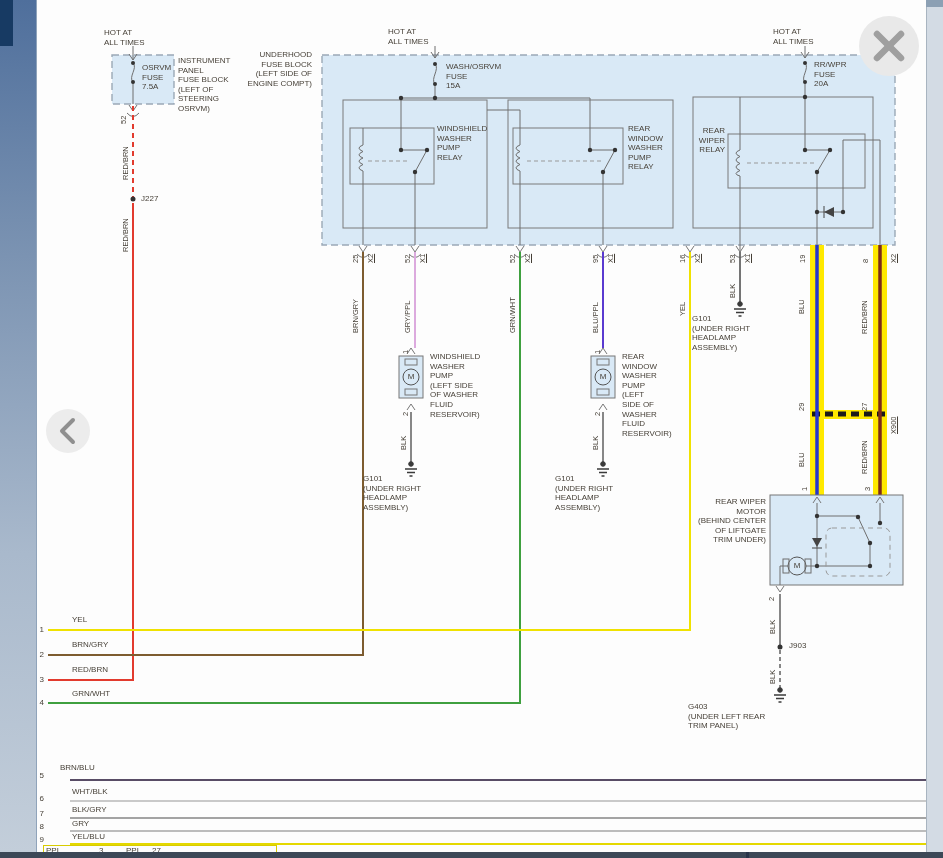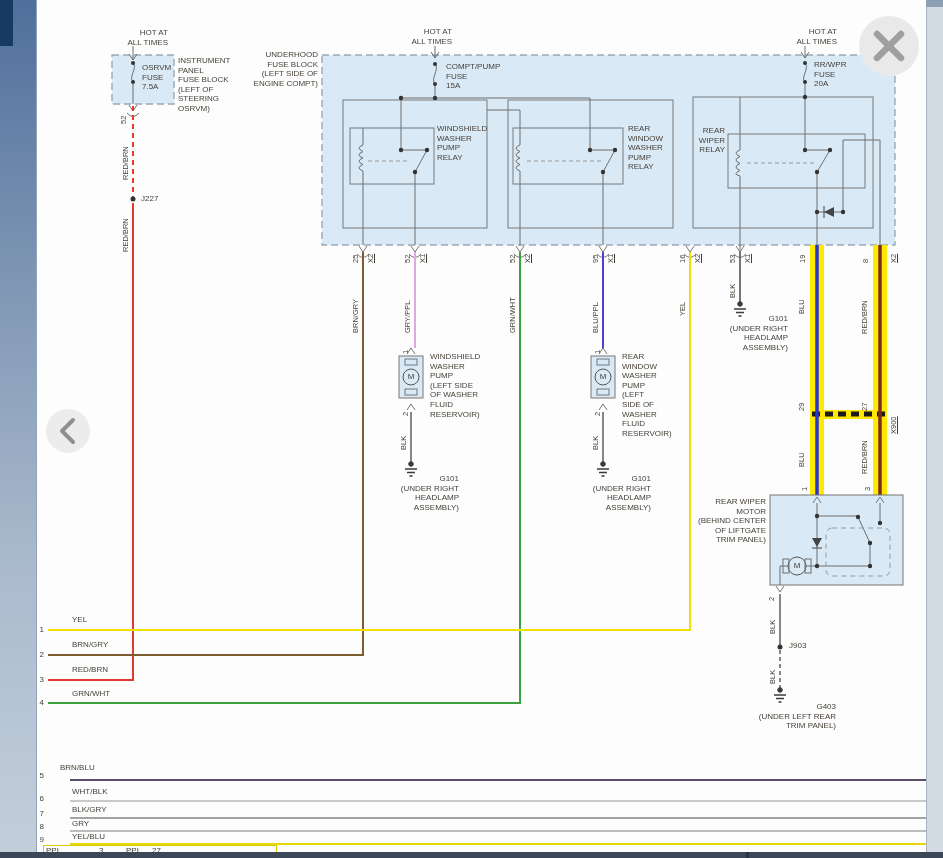--- a/index.html
+++ b/index.html
@@ -1,20 +1,20 @@
 <!DOCTYPE html>
 <html><head>
 <meta charset="utf-8">
 <style>
   html,body{margin:0;padding:0;background:#fff;}
   #stage{position:relative;width:943px;height:858px;overflow:hidden;background:#fdfdfd;
          font-family:"Liberation Sans", sans-serif;}
   .lbl{position:absolute;font-size:8px;line-height:9.6px;color:#453f36;white-space:pre-line;}
   .pin{font-size:7px;}
-  .ctr{text-align:right;}
+  .ctr{text-align:left;}
   .rt{text-align:right;}
   .rot{position:absolute;font-size:7.5px;color:#453f36;white-space:nowrap;
        transform:rotate(-90deg);transform-origin:0 0;}
   .und{text-decoration:underline;}
   svg{position:absolute;left:0;top:0;}
   .leftstrip{position:absolute;left:0;top:0;width:36px;height:852px;
      background:linear-gradient(180deg,#4f6f9c 0%,#7b93b2 30%,#a9b9cc 65%,#c3ceda 100%);
      border-right:1px solid #8fa3ba;}
   .corner{position:absolute;left:0;top:0;width:13px;height:46px;background:#173a63;}
   .rightstrip{position:absolute;left:926px;top:0;width:17px;height:852px;
@@ -227,27 +227,27 @@
 FUSE
 7.5A</div>
 <div class="lbl" style="left:178px;top:56px">INSTRUMENT
 PANEL
 FUSE BLOCK
 (LEFT OF
 STEERING
 OSRVM)</div>
 <div class="rot pin" style="left:119px;top:124px">52</div>
 
-<div class="lbl rt" style="left:234px;top:50px;width:84px">UNDERHOOD
+<div class="lbl rt" style="left:228px;top:50px;width:84px">UNDERHOOD
 FUSE BLOCK
 (LEFT SIDE OF
 ENGINE COMPT)</div>
 <div class="lbl ctr" style="left:388px;top:27px;width:64px">HOT AT
 ALL TIMES</div>
-<div class="lbl" style="left:446px;top:62px">COMPT/PUMP
+<div class="lbl" style="left:446px;top:62px">WASH/OSRVM
 FUSE
 15A</div>
 <div class="lbl ctr" style="left:773px;top:27px;width:64px">HOT AT
 ALL TIMES</div>
 <div class="lbl" style="left:814px;top:60px">RR/WPR
 FUSE
 20A</div>
 
 <div class="lbl" style="left:437px;top:124px">WINDSHIELD
 WASHER
@@ -340,21 +340,21 @@
 
 <div class="lbl ctr" style="left:692px;top:314px;width:96px">G101
 (UNDER RIGHT
 HEADLAMP
 ASSEMBLY)</div>
 
 <div class="lbl rt" style="left:664px;top:497px;width:102px">REAR WIPER
 MOTOR
 (BEHIND CENTER
 OF LIFTGATE
-TRIM PANEL)</div>
+TRIM UNDER)</div>
 <div class="lbl" style="left:791px;top:561px;width:12px;text-align:center">M</div>
 <div class="rot pin" style="left:767px;top:601px">2</div>
 <div class="rot" style="left:768px;top:634px">BLK</div>
 <div class="lbl" style="left:789px;top:641px">J903</div>
 <div class="rot" style="left:768px;top:684px">BLK</div>
 <div class="lbl ctr" style="left:688px;top:702px;width:148px">G403
 (UNDER LEFT REAR
 TRIM PANEL)</div>
 
 <div class="lbl rt" style="left:34px;top:625px;width:10px">1</div>

